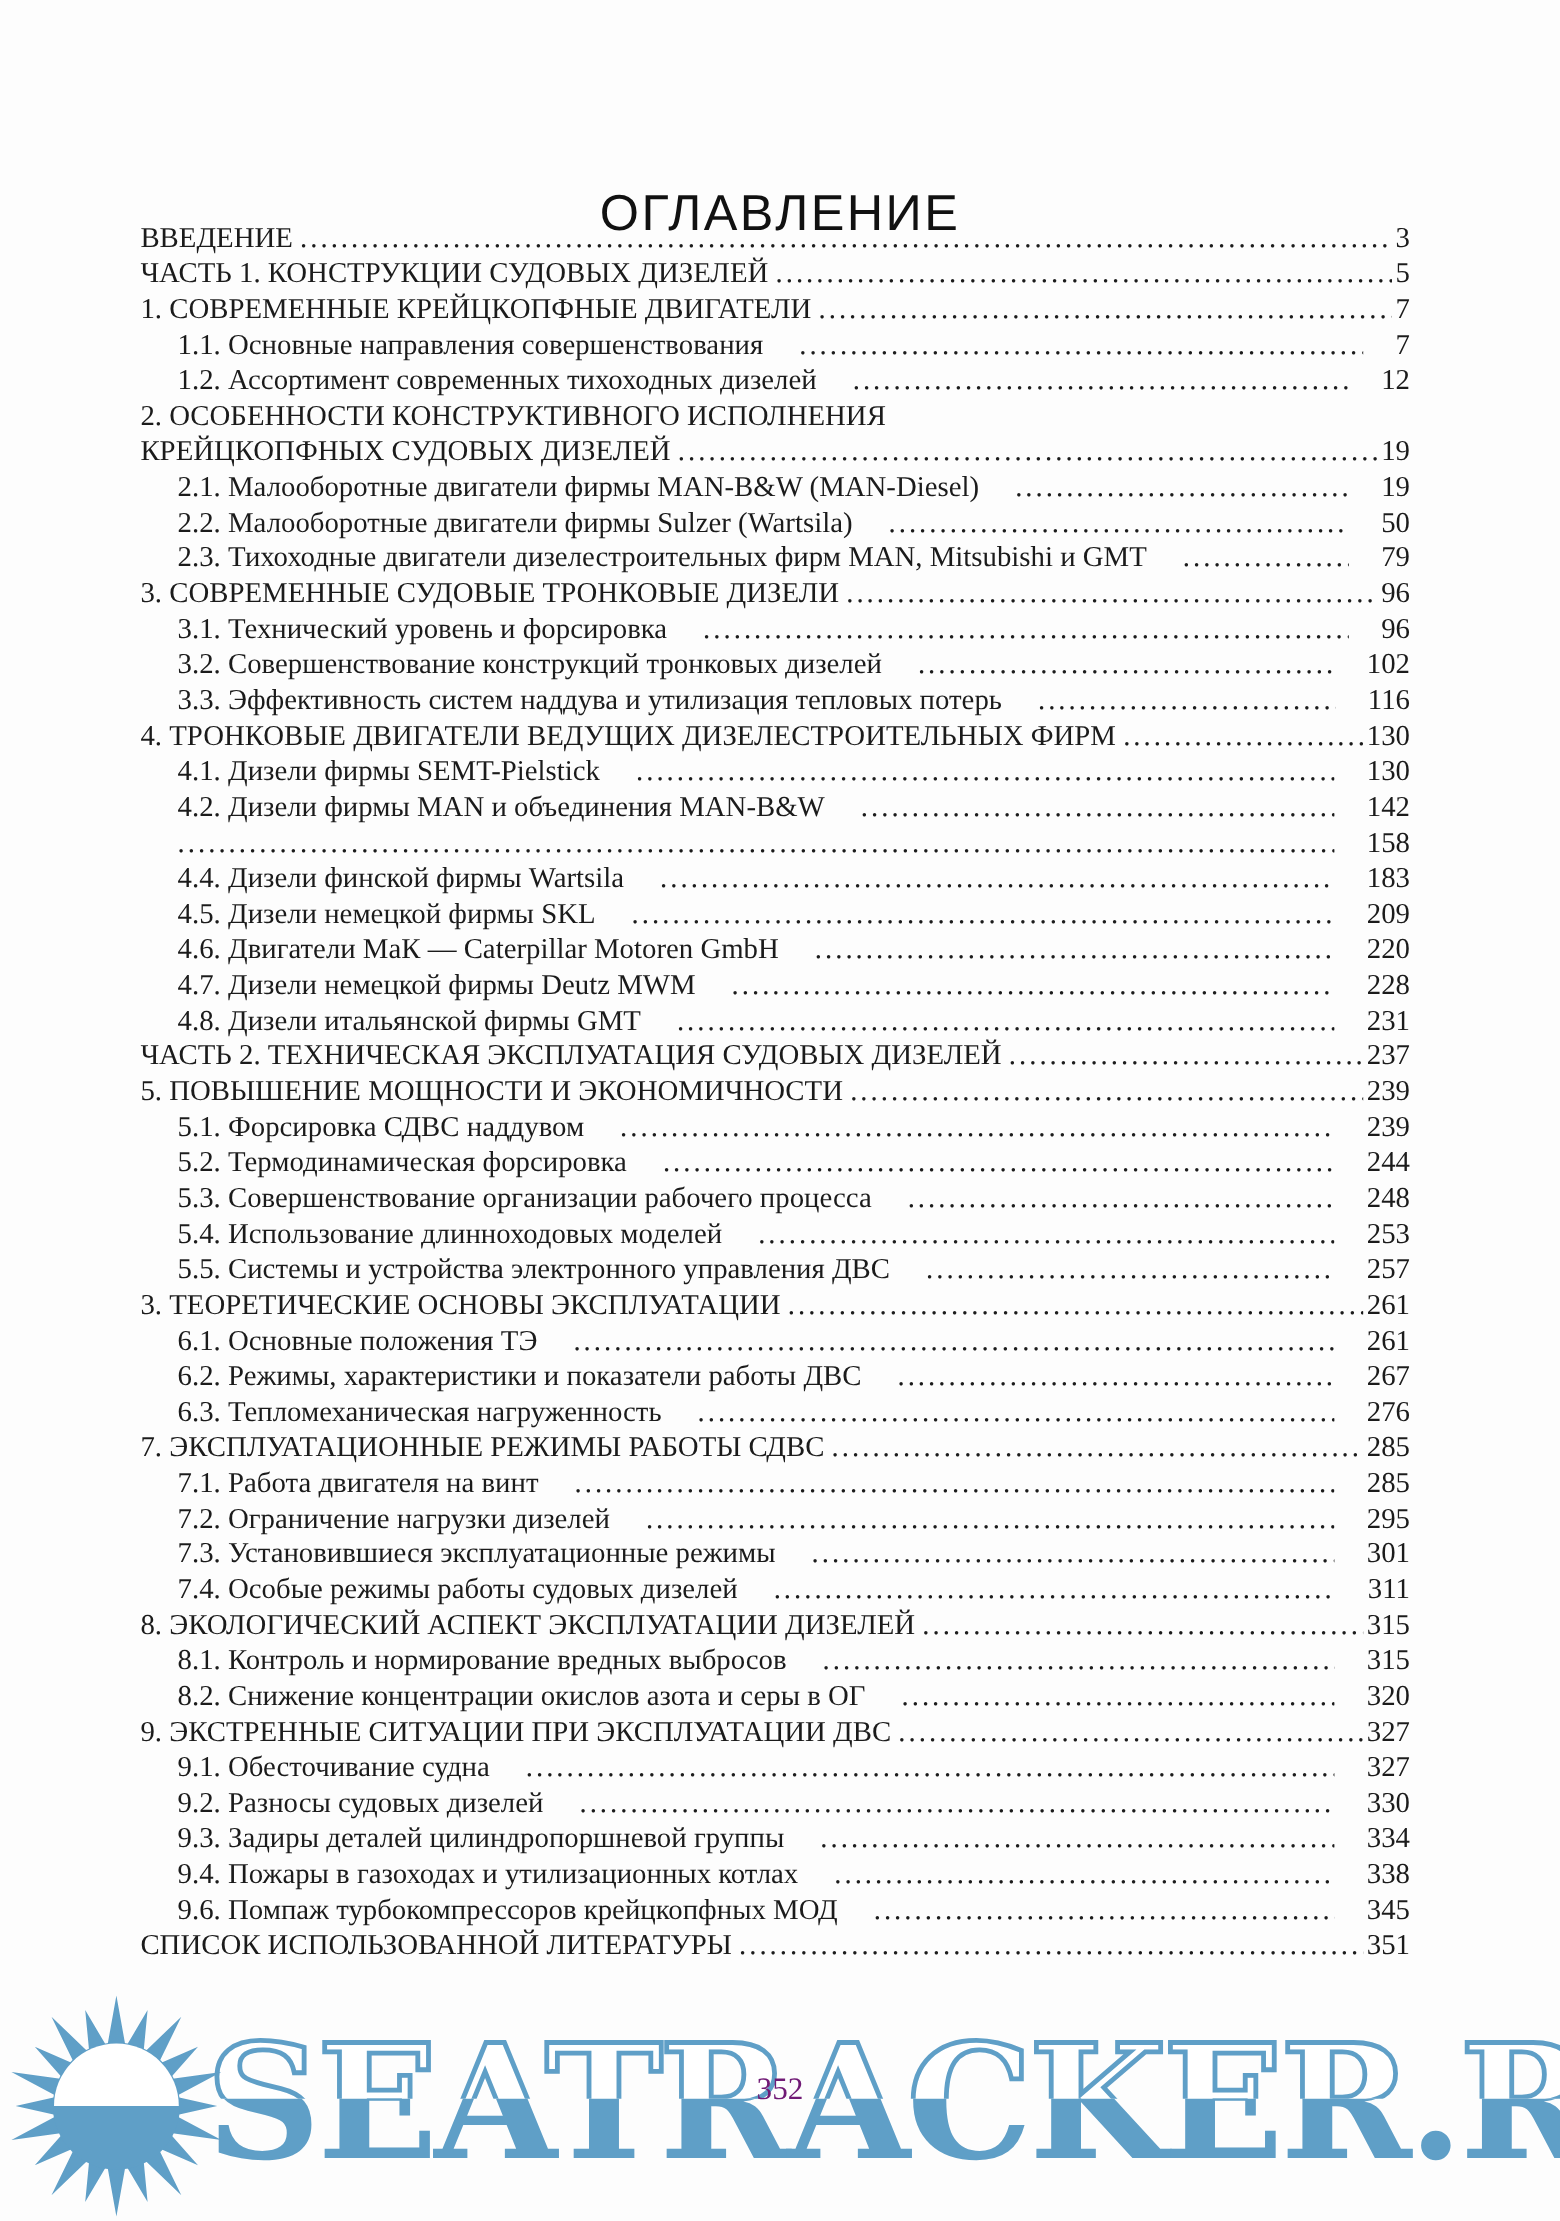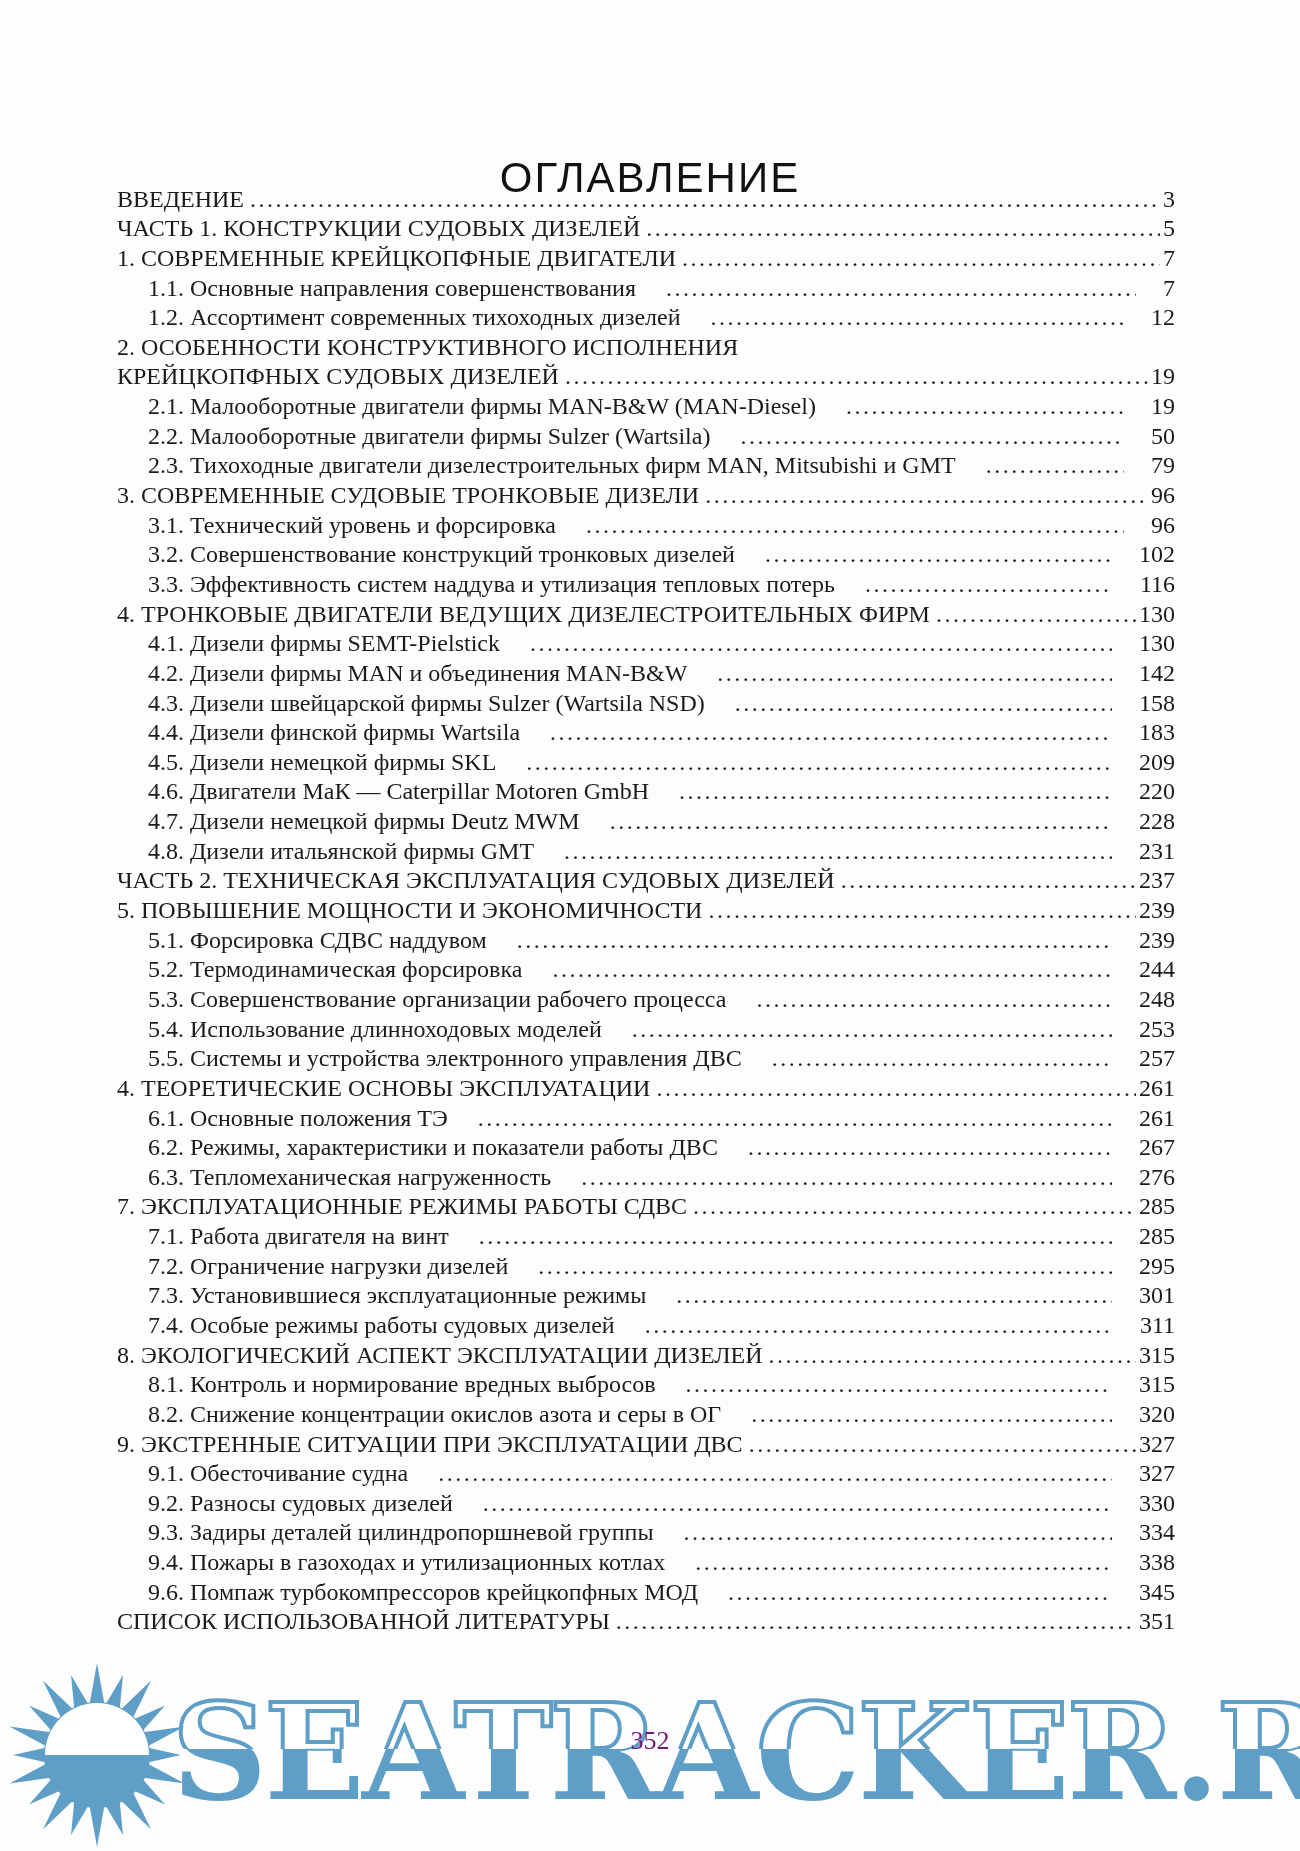--- a/index.html
+++ b/index.html
@@ -167,21 +167,20 @@
       <span class="toc-page">130</span>
     </div>
 
     <div class="toc-row indent">
       <span class="toc-title">4.2. Дизели фирмы MAN и объединения MAN-B&amp;W</span>
       <span class="toc-dots"></span>
       <span class="toc-page">142</span>
     </div>
 
     <div class="toc-row indent">
-      <span class="toc-title">4.3. Дизели швейцарской фирмы Sulzer (Wartsila NSD)</span>
       <span class="toc-dots"></span>
       <span class="toc-page">158</span>
     </div>
 
     <div class="toc-row indent">
       <span class="toc-title">4.4. Дизели финской фирмы Wartsila</span>
       <span class="toc-dots"></span>
       <span class="toc-page">183</span>
     </div>
 
@@ -245,21 +244,21 @@
       <span class="toc-page">253</span>
     </div>
 
     <div class="toc-row indent">
       <span class="toc-title">5.5. Системы и устройства электронного управления ДВС</span>
       <span class="toc-dots"></span>
       <span class="toc-page">257</span>
     </div>
 
     <div class="toc-row">
-      <span class="toc-title">4. ТЕОРЕТИЧЕСКИЕ ОСНОВЫ ЭКСПЛУАТАЦИИ</span>
+      <span class="toc-title">3. ТЕОРЕТИЧЕСКИЕ ОСНОВЫ ЭКСПЛУАТАЦИИ</span>
       <span class="toc-dots"></span>
       <span class="toc-page">261</span>
     </div>
 
     <div class="toc-row indent">
       <span class="toc-title">6.1. Основные положения ТЭ</span>
       <span class="toc-dots"></span>
       <span class="toc-page">261</span>
     </div>
 

